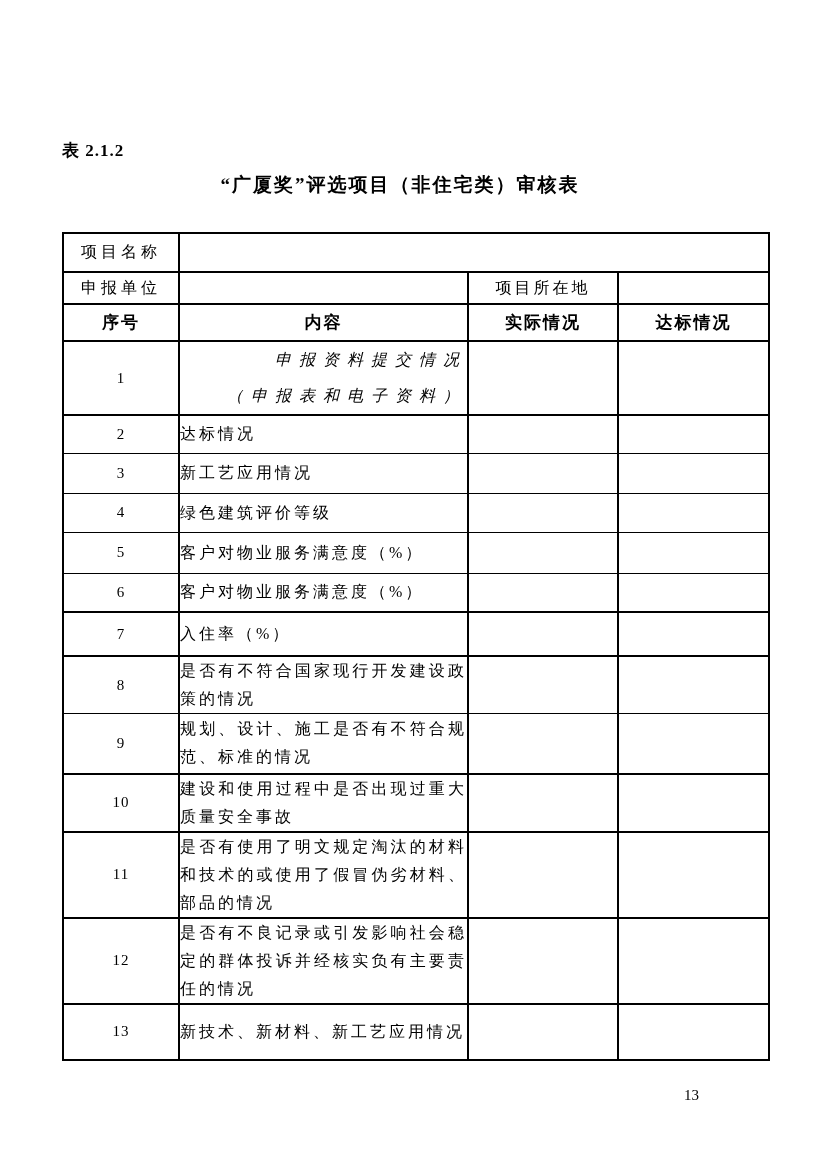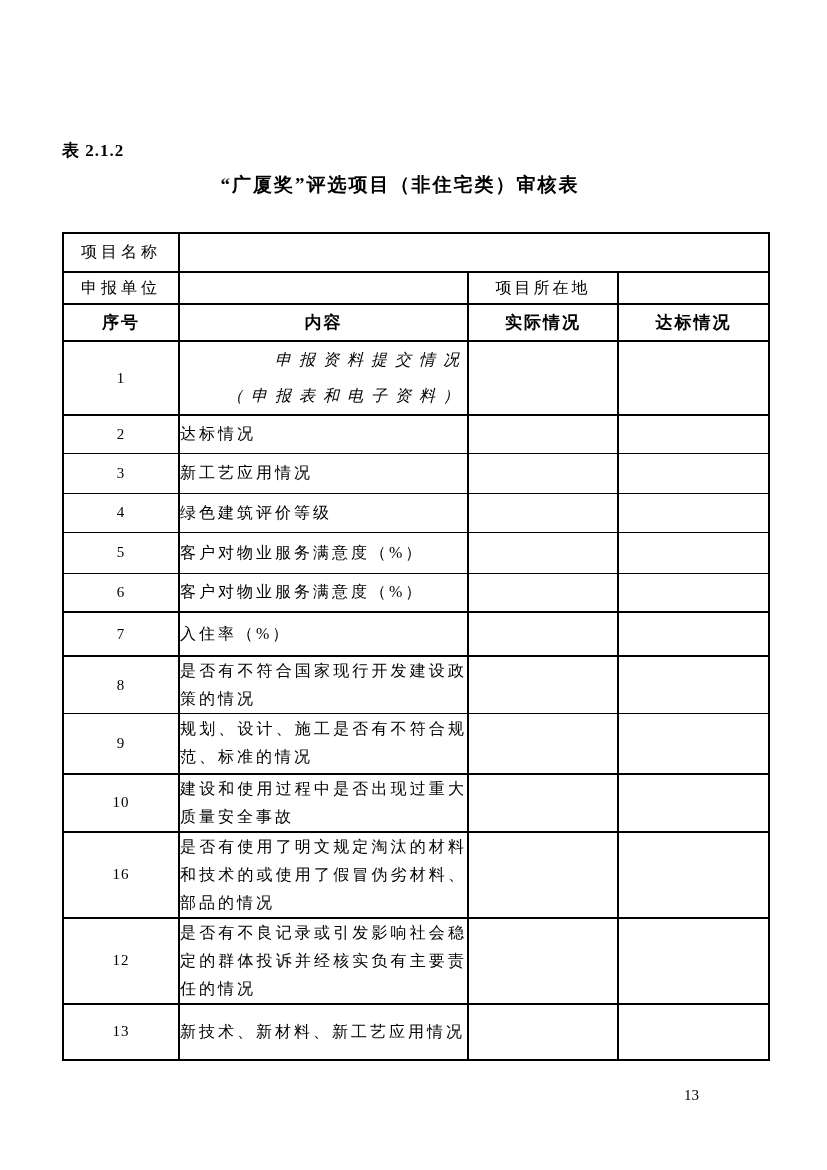--- a/index.html
+++ b/index.html
@@ -155,21 +155,21 @@
         <td class="blank"></td>
         <td class="blank"></td>
       </tr>
       <tr class="r10">
         <td class="c-no">10</td>
         <td class="c-content">建设和使用过程中是否出现过重大质量安全事故</td>
         <td class="blank"></td>
         <td class="blank"></td>
       </tr>
       <tr class="r11">
-        <td class="c-no">16</td>
+        <td class="c-no">11</td>
         <td class="c-content">是否有使用了明文规定淘汰的材料和技术的或使用了假冒伪劣材料、部品的情况</td>
         <td class="blank"></td>
         <td class="blank"></td>
       </tr>
       <tr class="r12">
         <td class="c-no">12</td>
         <td class="c-content">是否有不良记录或引发影响社会稳定的群体投诉并经核实负有主要责任的情况</td>
         <td class="blank"></td>
         <td class="blank"></td>
       </tr>

